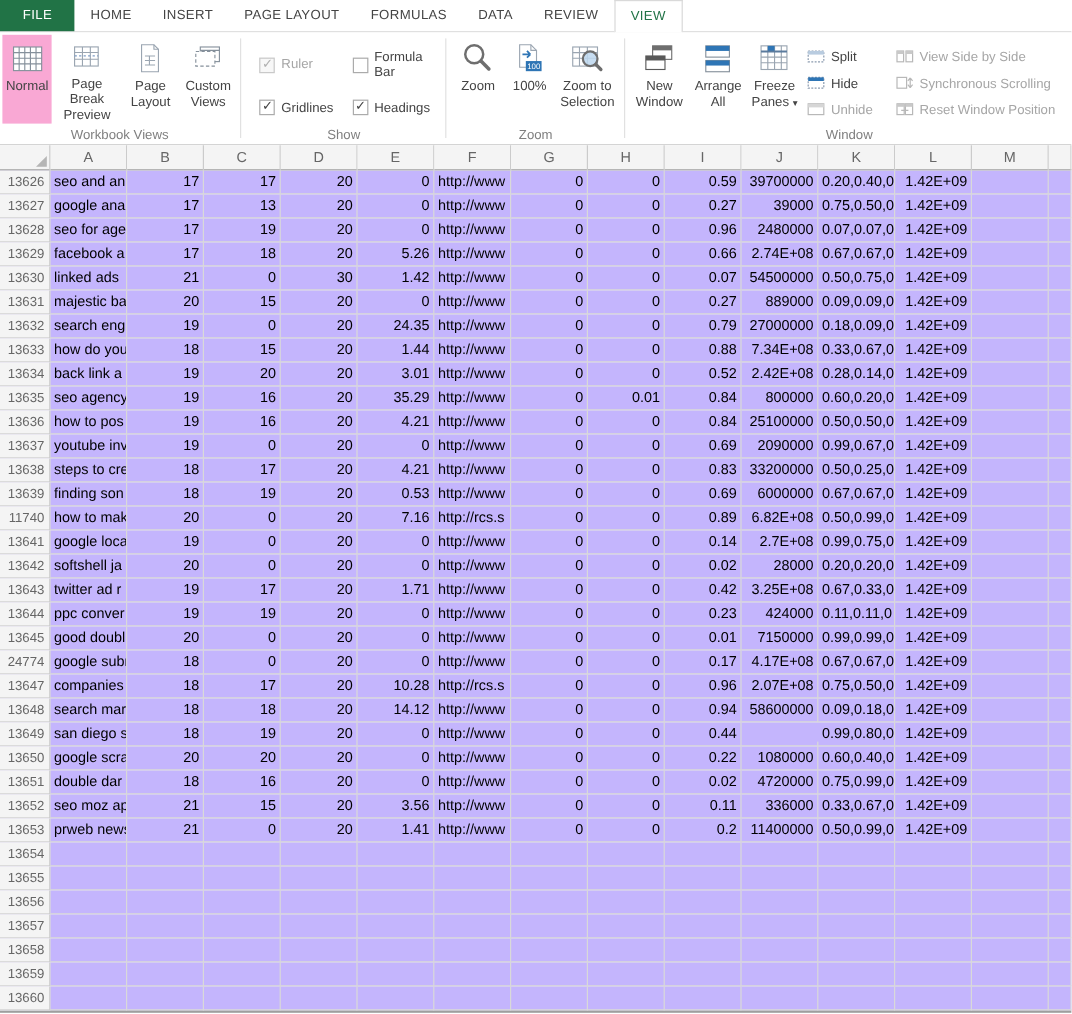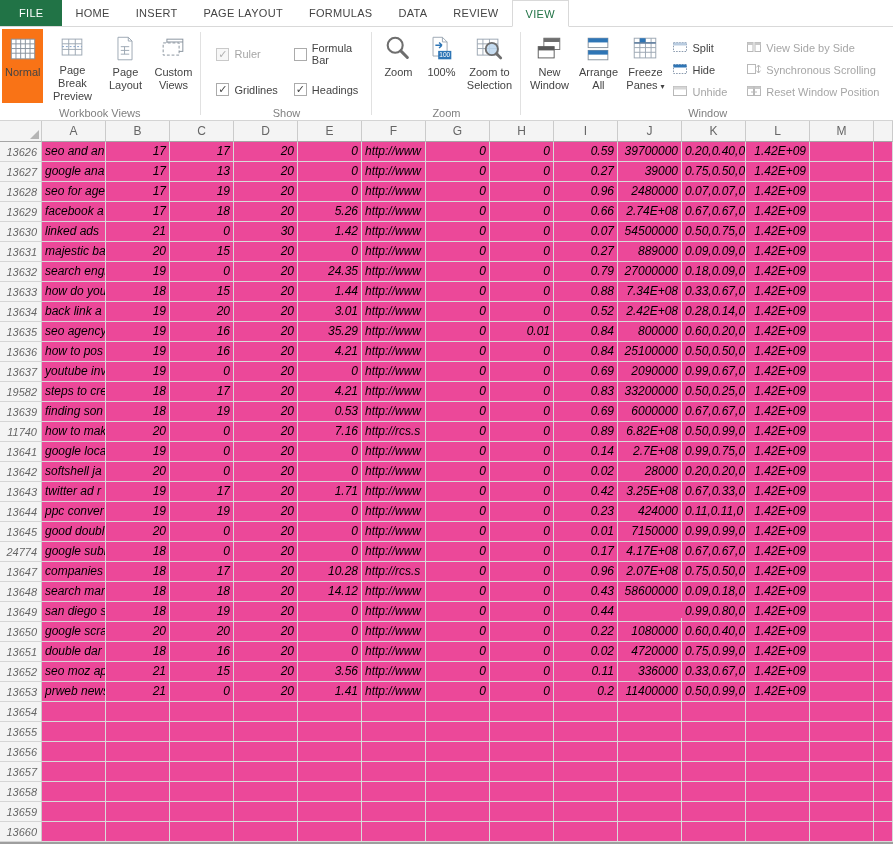--- a/index.html
+++ b/index.html
@@ -18,21 +18,21 @@
   
   .ribbon { height:94px; display:flex; align-items:stretch; background:#fff;
     border-bottom:1px solid #D4D4D4; padding-top:1px; }
   .group { position:relative; padding:1px 2px 15px 2px; display:flex; align-items:flex-start; }
   .glabel { position:absolute; bottom:1px; left:0; right:0; text-align:center;
     font-size:11px; color:#7F7F7F; }
   .gsep { width:1px; background:#E1E1E1; margin:4px 1px 5px 1px; }
 
   .bigbtn { display:flex; flex-direction:column; align-items:center; padding:3px 3px 0 3px;
     font-size:11px; color:#444; line-height:13px; text-align:center; height:74px; cursor:default; }
-  .bigbtn.selected { background:#f97316; }
+  .bigbtn.selected { background:#f9a8d4; }
   .icon32 { width:32px; height:34px; display:flex; align-items:center; justify-content:center; }
   .caret { font-size:8px; color:#444; }
 
   .show-grid { display:grid; grid-template-columns:auto auto; column-gap:16px; row-gap:17px;
     padding:13px 12px 0 12px; }
   .cb-item { display:flex; align-items:center; gap:5px; font-size:11px; color:#444; cursor:default; }
   .cb-box { width:13px; height:13px; border:1px solid #ABABAB; background:#fff; font-size:11px;
     line-height:11px; text-align:center; color:#444; flex:0 0 13px; }
   .cb-item.disabled { color:#A6A6A6; }
   .cb-item.disabled .cb-box { border-color:#C9C9C9; color:#B0B0B0; background:#F7F7F7; }
@@ -43,21 +43,21 @@
   .smallbtn.disabled { color:#A6A6A6; }
 
   
   .sheet { width:893px; }
   .hdr-row { display:flex; height:21px; }
   .hdr-cell { background:#F4F4F4; border-right:1px solid #CBCBCB; border-bottom:1px solid #A6A6A6;
     font-size:12px; color:#666; display:flex; align-items:center; justify-content:center; }
   .corner { width:42px; position:relative; }
   .corner:after { content:""; position:absolute; right:2px; bottom:2px;
     border-bottom:9px solid #B5B5B5; border-left:9px solid transparent; }
-  .grid-row { display:flex; height:20px; background:#ec4899;font-style:italic; }
+  .grid-row { display:flex; height:20px; background:#c4b5fd; }
   .rowhdr { width:42px; background:#F4F4F4; border-right:1px solid #CBCBCB;
     border-bottom:1px solid #D5D5D5; font-size:11px; color:#666; display:flex;
     align-items:center; justify-content:flex-end; padding-right:4px; }
   .cell { border-right:1px solid #D9D9D9; border-bottom:1px solid #D9D9D9; font-size:12px;
     color:#000; line-height:19px; white-space:nowrap; overflow:hidden; padding:0 3px; }
   .cell.right { text-align:right; }
 
   .bottomstrip { height:2px; background:#9E9E9E; width:893px; }
 </style>
 </head>
@@ -522,21 +522,21 @@
         <div class="cell right" style="width: 64px;">0</div>
         <div class="cell right" style="width: 64px;">0</div>
         <div class="cell right" style="width: 64px;">0.69</div>
         <div class="cell right" style="width: 64px;">2090000</div>
         <div class="cell" style="width: 64px;">0.99,0.67,0</div>
         <div class="cell right" style="width: 64px;">1.42E+09</div>
         <div class="cell" style="width: 64px;"></div>
         <div class="cell" style="width: 19px;"></div>
       </div>
       <div class="grid-row">
-        <div class="rowhdr">19582</div>
+        <div class="rowhdr">13638</div>
         <div class="cell" style="width: 64px; text-align: right;">steps to cre</div>
         <div class="cell right" style="width: 64px;">18</div>
         <div class="cell right" style="width: 64px;">17</div>
         <div class="cell right" style="width: 64px;">20</div>
         <div class="cell right" style="width: 64px;">4.21</div>
         <div class="cell" style="width: 64px;">http://www</div>
         <div class="cell right" style="width: 64px;">0</div>
         <div class="cell right" style="width: 64px;">0</div>
         <div class="cell right" style="width: 64px;">0.83</div>
         <div class="cell right" style="width: 64px;">33200000</div>
@@ -701,21 +701,21 @@
       <div class="grid-row">
         <div class="rowhdr">13648</div>
         <div class="cell" style="width: 64px;">search mar</div>
         <div class="cell right" style="width: 64px;">18</div>
         <div class="cell right" style="width: 64px;">18</div>
         <div class="cell right" style="width: 64px;">20</div>
         <div class="cell right" style="width: 64px;">14.12</div>
         <div class="cell" style="width: 64px;">http://www</div>
         <div class="cell right" style="width: 64px;">0</div>
         <div class="cell right" style="width: 64px;">0</div>
-        <div class="cell right" style="width: 64px;">0.43</div>
+        <div class="cell right" style="width: 64px;">0.94</div>
         <div class="cell right" style="width: 64px;">58600000</div>
         <div class="cell" style="width: 64px;">0.09,0.18,0</div>
         <div class="cell right" style="width: 64px;">1.42E+09</div>
         <div class="cell" style="width: 64px;"></div>
         <div class="cell" style="width: 19px;"></div>
       </div>
       <div class="grid-row">
         <div class="rowhdr">13649</div>
         <div class="cell" style="width: 64px;">san diego s</div>
         <div class="cell right" style="width: 64px;">18</div>

